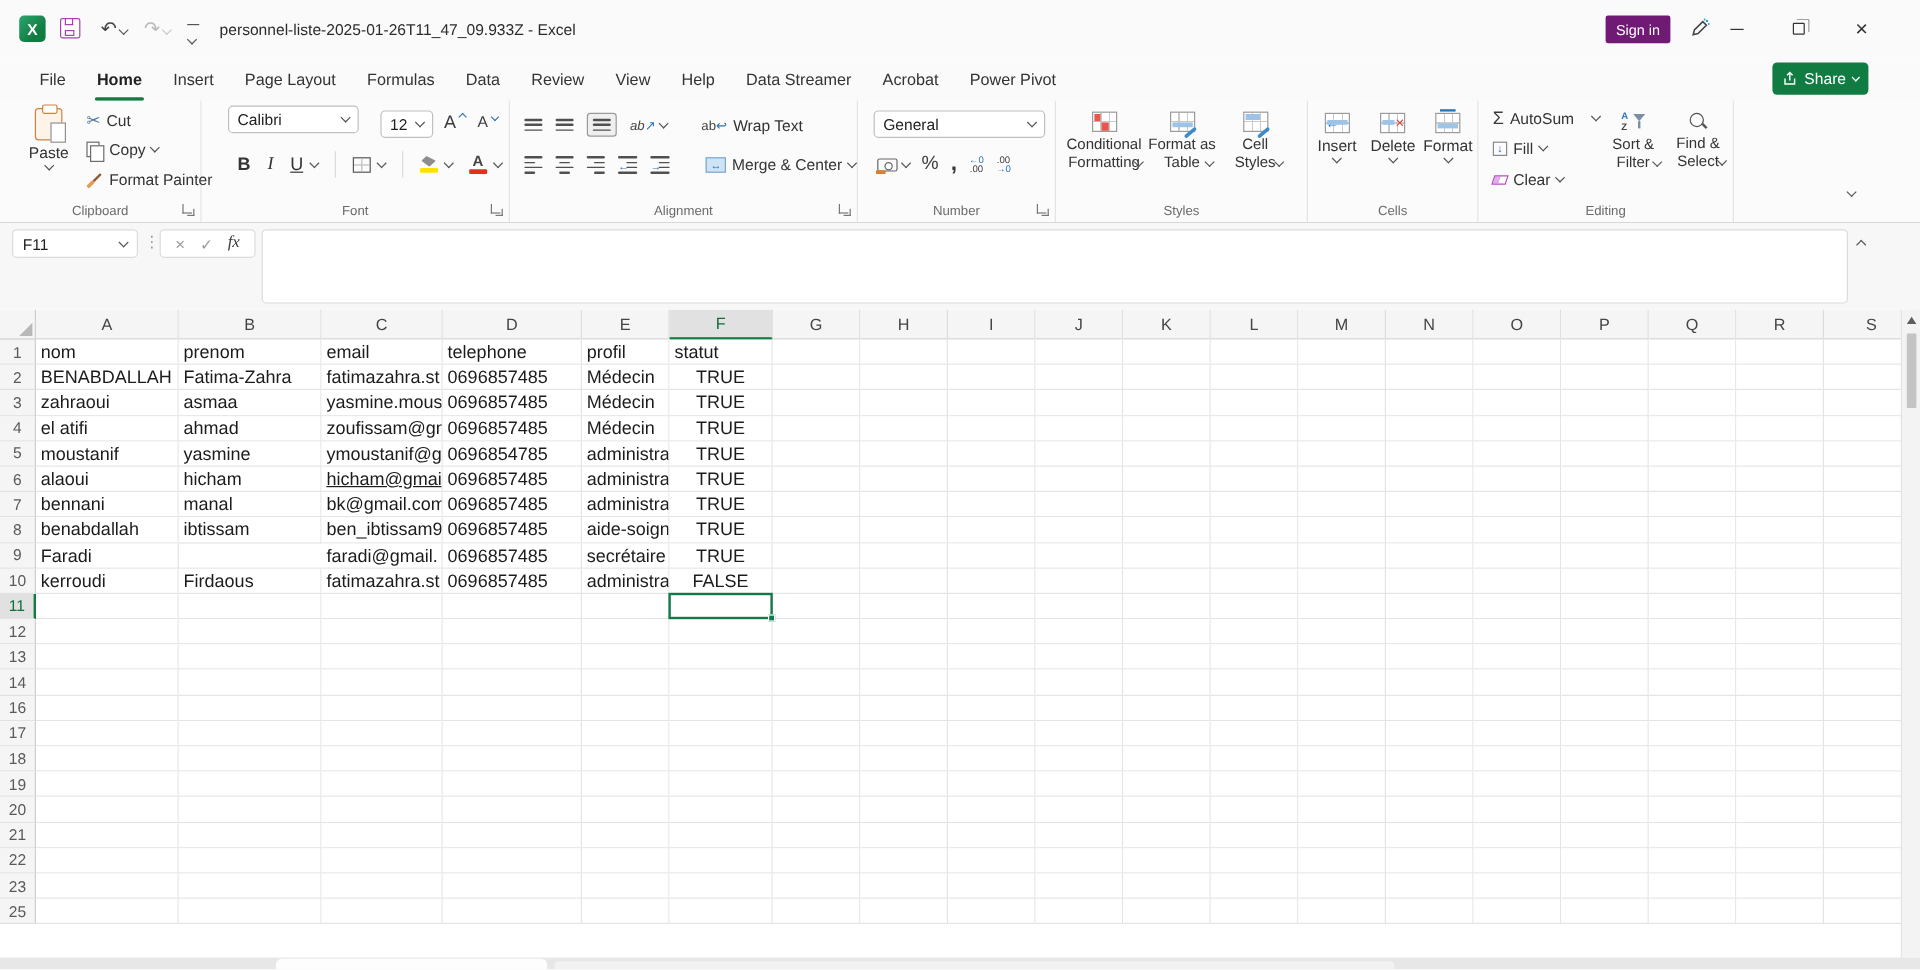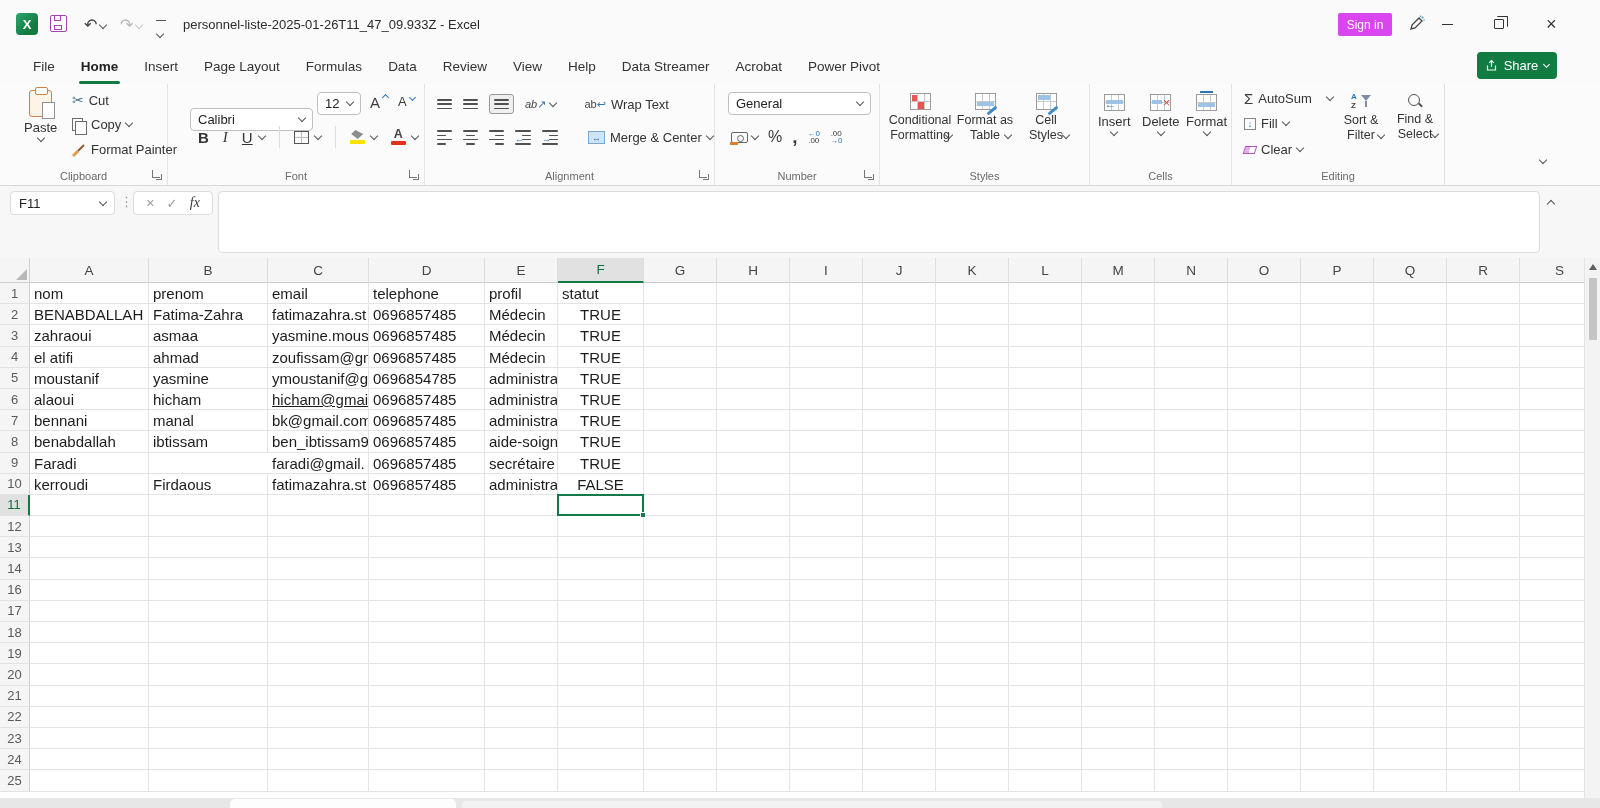--- a/index.html
+++ b/index.html
@@ -17,21 +17,21 @@
 .dim .chv{border-color:#c6c6c6}
 .qat-custom{position:absolute;left:156px;top:20px;width:10px}
 .qat-custom em{display:block;border-top:1.6px solid #555;margin-bottom:2px}
 .qat-custom .chv{margin-left:1px}
 #doc-title{position:absolute;left:183px;top:0;height:48px;display:flex;align-items:center;font-size:13px;color:#2b2b2b}
 #searchbox{position:absolute;left:580px;top:8px;width:425px;height:32px;background:#fff;border:1px solid #e1e1e1;border-radius:4px;display:flex;align-items:center;padding-left:14px;gap:9px;box-shadow:0 1px 2px rgba(0,0,0,.04)}
 .mag{position:relative;width:14px;height:14px;flex:0 0 auto}
 .mag::before{content:'';position:absolute;left:1px;top:1px;width:9px;height:9px;border:1.5px solid #5f5f5f;border-radius:50%}
 .mag::after{content:'';position:absolute;left:10px;top:10px;width:5px;height:1.5px;background:#5f5f5f;transform:rotate(45deg)}
 #searchbox input{border:none;outline:none;background:transparent;font-size:13.5px;color:#555;width:340px;font-family:"Liberation Sans",sans-serif}
-#signin{position:absolute;left:1338px;top:13px;width:54px;height:23px;background:#d946ef;color:#fff;font-size:12px;border-radius:2px;display:flex;align-items:center;justify-content:center}
+#signin{position:absolute;left:1338px;top:13px;width:54px;height:23px;background:#701a75;color:#fff;font-size:12px;border-radius:2px;display:flex;align-items:center;justify-content:center}
 #pen-ico{position:absolute;left:1408px;top:15px}
 .win-btn{position:absolute;top:0;width:34px;height:48px;display:flex;align-items:center;justify-content:center;color:#333}
 .min-g{width:11px;border-top:1.3px solid #333}
 .restore-g{position:relative;width:10px;height:10px;border:1.2px solid #333;border-radius:1px;background:#fafafa}
 .restore-g::before{content:'';position:absolute;left:2px;top:-4px;width:10px;height:10px;border:1.2px solid #333;border-left:none;border-bottom:none;border-radius:1px}
 .close-g{font-size:18px;font-weight:300;line-height:1}
 
 #tabrow{position:absolute;left:0;top:48px;width:1600px;height:36px;background:#fafafa;display:flex;align-items:stretch;padding-left:20px}
 .rtab{position:relative;padding:0 13px;display:flex;align-items:center;font-size:13.5px;color:#333;white-space:nowrap}
 .rtab.active{font-weight:bold;color:#222}
@@ -243,21 +243,21 @@
           <path d="M1 13 L6 8" stroke="#e59a52" stroke-width="3"></path>
           <path d="M6 8 L12 2" stroke="#8a5a30" stroke-width="2"></path>
         </svg>
       <span>Format Painter</span>
     </div>
     <span class="glabel">Clipboard</span>
     <span class="launcher"></span>
   </div>
 
   <div class="rgroup" style="left:168px;width:257px">
-    <div class="combo" style="position:absolute;left:22px;top:24px;width:123px">
+    <div class="combo" style="position:absolute;left:22px;top:4px;width:109px">
         <span>Calibri</span>
         <i class="chv"></i>
       </div>
     <div class="combo" style="position:absolute;left:149px;top:8px;width:44px">
         <span>12</span>
         <i class="chv"></i>
       </div>
     <span class="fa-btn" style="position:absolute;left:202px;top:10px">A<i class="u"></i></span>
     <span class="fa-btn" style="position:absolute;left:230px;top:10px;font-size:13px">A<i class="d"></i></span>
     <div class="hrow" style="left:30px;top:42px;gap:14px">
@@ -982,42 +982,20 @@
         <div class="cell" style="width: 73px; line-height: 21.2px;"></div>
         <div class="cell" style="width: 73px; line-height: 21.2px;"></div>
         <div class="cell" style="width: 73px; line-height: 21.2px;"></div>
         <div class="cell" style="width: 73px; line-height: 21.2px;"></div>
         <div class="cell" style="width: 73px; line-height: 21.2px;"></div>
         <div class="cell" style="width: 73px; line-height: 21.2px;"></div>
         <div class="cell" style="width: 73px; line-height: 21.2px;"></div>
         <div class="cell" style="width: 80px; line-height: 21.2px;"></div>
       </div>
       <div class="grow" style="height: 21.2px;">
-        <div class="rowh">24</div>
-        <div class="cell" style="width: 119px; line-height: 21.2px;"></div>
-        <div class="cell" style="width: 119px; line-height: 21.2px;"></div>
-        <div class="cell" style="width: 101px; line-height: 21.2px;"></div>
-        <div class="cell" style="width: 116px; line-height: 21.2px;"></div>
-        <div class="cell" style="width: 73px; line-height: 21.2px;"></div>
-        <div class="cell center" style="width: 86px; line-height: 21.2px;"></div>
-        <div class="cell" style="width: 73px; line-height: 21.2px;"></div>
-        <div class="cell" style="width: 73px; line-height: 21.2px;"></div>
-        <div class="cell" style="width: 73px; line-height: 21.2px;"></div>
-        <div class="cell" style="width: 73px; line-height: 21.2px;"></div>
-        <div class="cell" style="width: 73px; line-height: 21.2px;"></div>
-        <div class="cell" style="width: 73px; line-height: 21.2px;"></div>
-        <div class="cell" style="width: 73px; line-height: 21.2px;"></div>
-        <div class="cell" style="width: 73px; line-height: 21.2px;"></div>
-        <div class="cell" style="width: 73px; line-height: 21.2px;"></div>
-        <div class="cell" style="width: 73px; line-height: 21.2px;"></div>
-        <div class="cell" style="width: 73px; line-height: 21.2px;"></div>
-        <div class="cell" style="width: 73px; line-height: 21.2px;"></div>
-        <div class="cell" style="width: 80px; line-height: 21.2px;"></div>
-      </div>
-      <div class="grow" style="height: 21.2px;">
         <div class="rowh">25</div>
         <div class="cell" style="width: 119px; line-height: 21.2px;"></div>
         <div class="cell" style="width: 119px; line-height: 21.2px;"></div>
         <div class="cell" style="width: 101px; line-height: 21.2px;"></div>
         <div class="cell" style="width: 116px; line-height: 21.2px;"></div>
         <div class="cell" style="width: 73px; line-height: 21.2px;"></div>
         <div class="cell center" style="width: 86px; line-height: 21.2px;"></div>
         <div class="cell" style="width: 73px; line-height: 21.2px;"></div>
         <div class="cell" style="width: 73px; line-height: 21.2px;"></div>
         <div class="cell" style="width: 73px; line-height: 21.2px;"></div>

